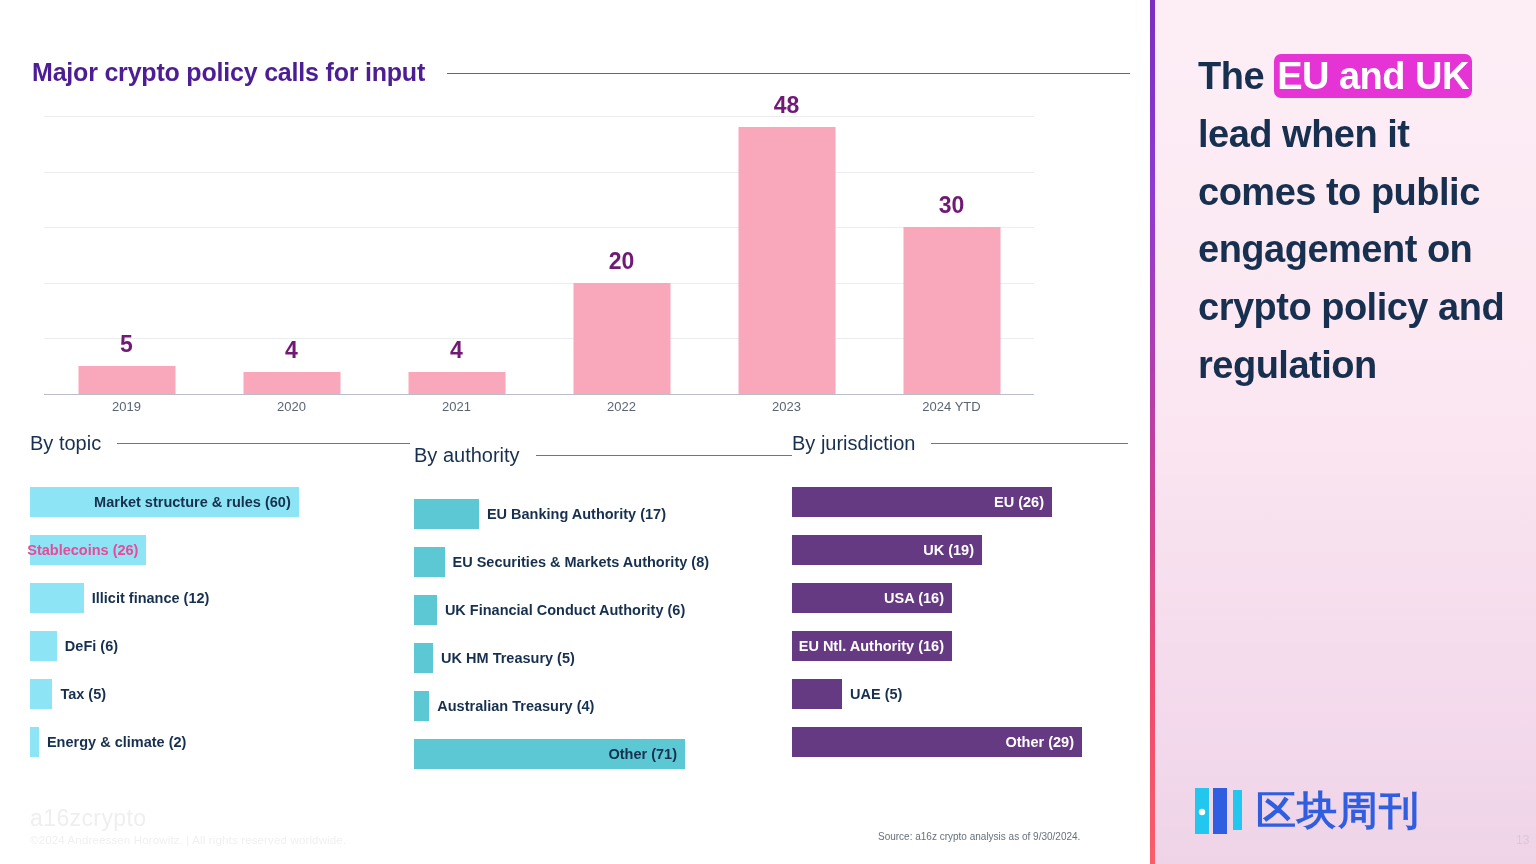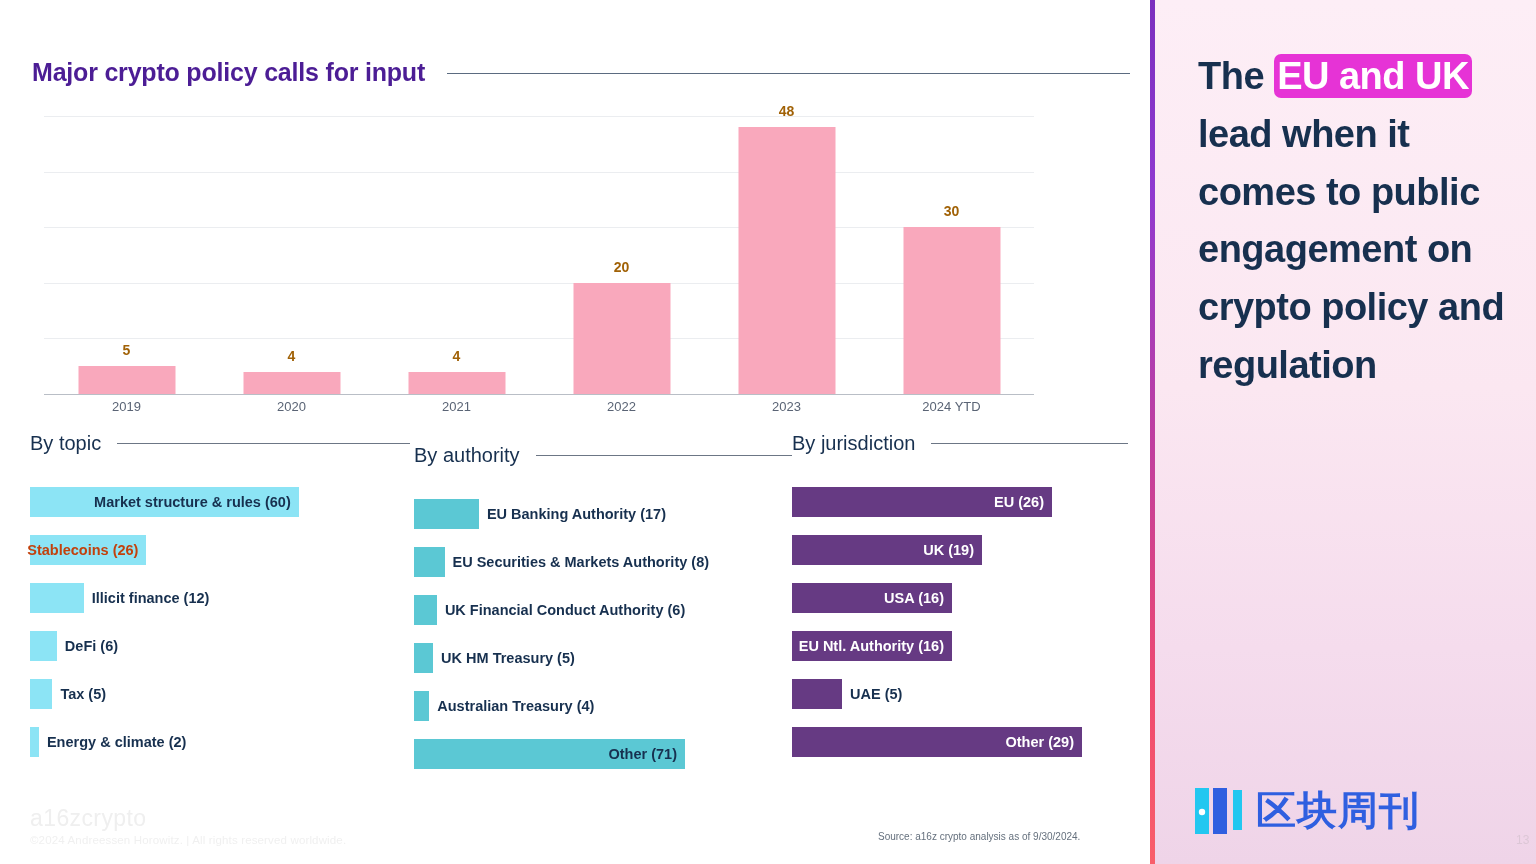--- a/index.html
+++ b/index.html
@@ -74,23 +74,23 @@
     bottom: 0;
     left: 50%;
     transform: translateX(-50%);
     width: 97px;
     background: #F9A8BC;
   }
   .bar-value {
     position: absolute;
     left: 50%;
     transform: translateX(-50%);
-    font-size: 14px;
+    font-size: 23px;
     font-weight: bold;
-    color: #a16207;
+    color: #701a75;
     white-space: nowrap;
   }
   .bar-xlabel {
     position: absolute;
     top: 300px;
     left: 50%;
     transform: translateX(-50%);
     font-size: 13px;
     color: #5a6475;
     white-space: nowrap;
@@ -281,21 +281,21 @@
         <div class="panel-title">By topic</div>
         <div class="panel-rule"></div>
       </div>
       <div class="hbar-list">
           <div class="hbar-row">
             <div class="hbar" style="width: 268.732px; background: rgb(140, 228, 245);"></div>
             <div class="hbar-label inside" style="left: 0px; width: 268.732px; justify-content: flex-end; padding-right: 8px; color: rgb(23, 48, 79);">Market structure &amp; rules (60)</div>
           </div>
           <div class="hbar-row">
             <div class="hbar" style="width: 116.451px; background: rgb(140, 228, 245);"></div>
-            <div class="hbar-label inside" style="left: 0px; width: 116.451px; justify-content: flex-end; padding-right: 8px; color: #c2410c;">Stablecoins (26)</div>
+            <div class="hbar-label inside" style="left: 0px; width: 116.451px; justify-content: flex-end; padding-right: 8px; color: #ec4899;">Stablecoins (26)</div>
           </div>
           <div class="hbar-row">
             <div class="hbar" style="width: 53.7465px; background: rgb(140, 228, 245);"></div>
             <div class="hbar-label " style="left: 61.7465px; color: rgb(23, 48, 79);">Illicit finance (12)</div>
           </div>
           <div class="hbar-row">
             <div class="hbar" style="width: 26.8732px; background: rgb(140, 228, 245);"></div>
             <div class="hbar-label " style="left: 34.8732px; color: rgb(23, 48, 79);">DeFi (6)</div>
           </div>
           <div class="hbar-row">

